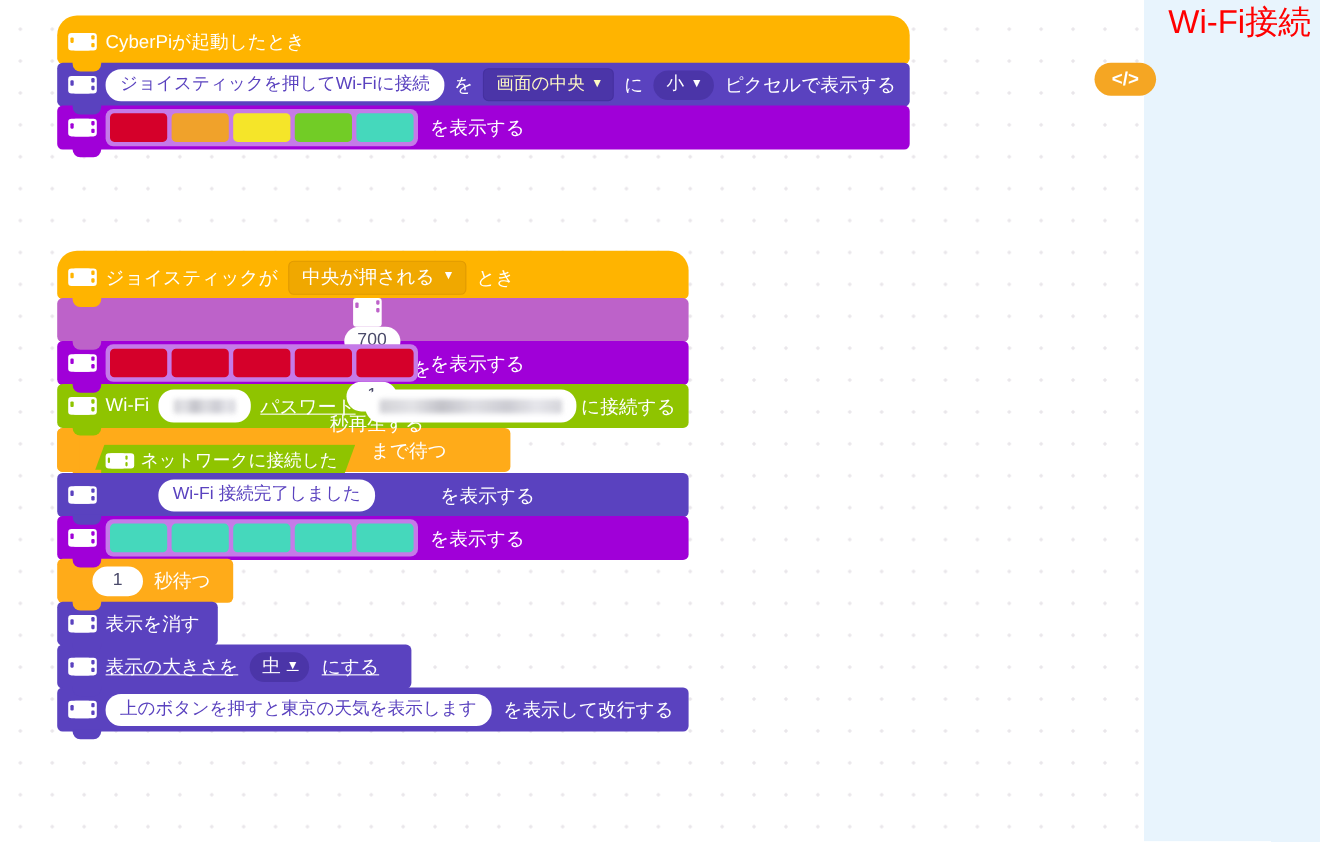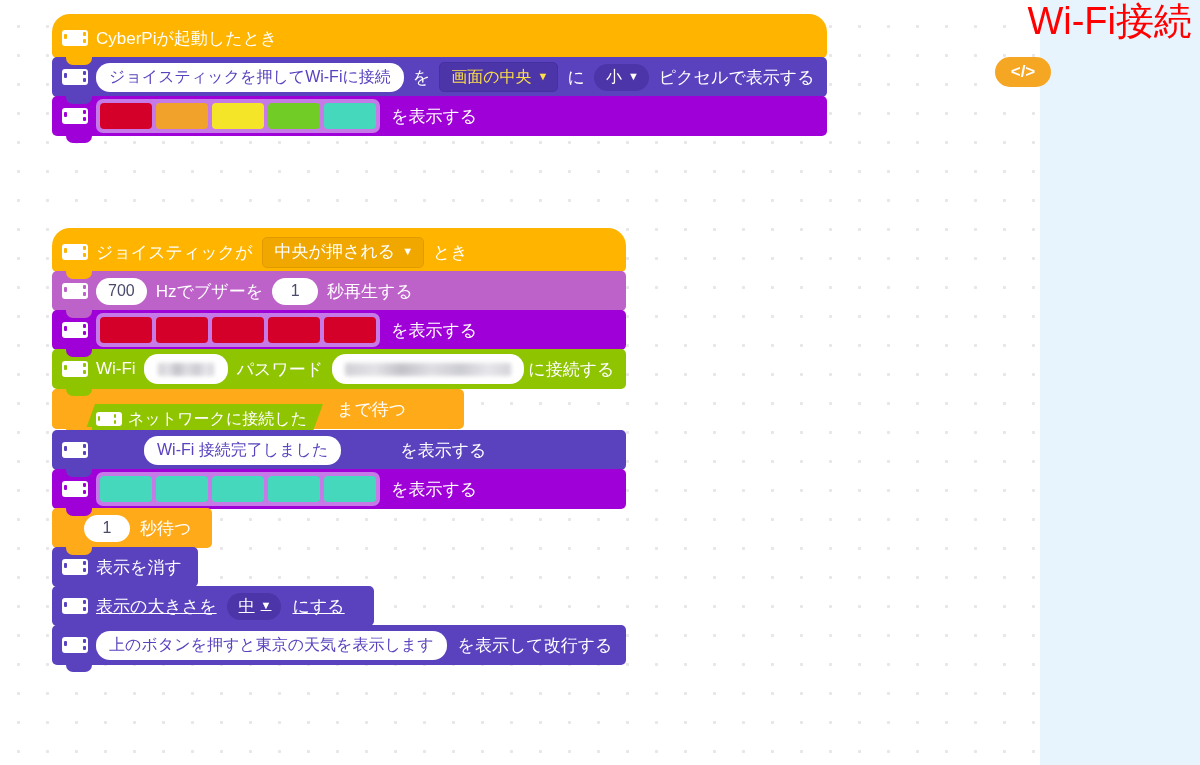--- a/index.html
+++ b/index.html
@@ -29,21 +29,21 @@
   }
 
   
   #vscroll-track{
     position:absolute;left:1018px;top:0px;width:22px;height:765px;background:transparent;
   }
 
   
   #overlay-title{
     position:absolute;right:8px;top:4px;
-    color:#ff0000;font-size:38px;line-height:34px;
+    color:#ff0000;font-size:30px;line-height:34px;
     letter-spacing:0px;white-space:nowrap;z-index:40;
     font-family:"Liberation Sans","DejaVu Sans",sans-serif;
   }
   #code-btn{
     position:absolute;left:995px;top:57px;width:56px;height:30px;
     background:#f5a623;border-radius:15px;z-index:30;
     display:flex;align-items:center;justify-content:center;
     color:#ffffff;font-size:17px;font-weight:bold;
   }
 
@@ -80,21 +80,21 @@
   .blk::before{
     content:"";position:absolute;left:14px;top:0px;
     width:26px;height:8px;border-radius:0 0 7px 7px;
     background:rgba(0,0,0,0.12);z-index:1;display:none;
   }
 
   
   .c-event{background:#ffb400;}
   .c-display{background:#5a42bf;}
   .c-led{background:#a000d8;}
-  .c-sound{background:#bd62c9;}
+  .c-sound{background:#bd62c9;flex-direction:column;}
   .c-wifi{background:#8fc400;}
   .c-control{background:#ffab19;}
 
   
   .f-text{
     background:#ffffff;color:#5a42bf;border-radius:14px;
     padding:3px 13px 4px;font-size:16px;line-height:20px;
     display:inline-flex;align-items:center;min-height:22px;
   }
   .f-num{
@@ -107,21 +107,21 @@
     background:#4b35a8;color:#ffffff;border-radius:14px;
     padding:3px 10px 4px 12px;font-size:16px;line-height:20px;
     display:inline-flex;align-items:center;gap:6px;
   }
   .f-drop-sq{
     background:#f0a800;color:#ffffff;border:1px solid #e09a00;
     border-radius:5px;padding:3px 10px 4px 12px;font-size:17px;line-height:22px;
     display:inline-flex;align-items:center;gap:7px;
   }
   .f-drop-sq2{
-    background:#4b35a8;color:#fde047;border:1px solid #4530a0;
+    background:#4b35a8;color:#fef9c3;border:1px solid #4530a0;
     border-radius:5px;padding:3px 9px 4px 11px;font-size:16px;line-height:21px;
     display:inline-flex;align-items:center;gap:6px;
   }
   .caret{font-size:11px;line-height:11px;}
 
   
   .f-blur{
     background:#ffffff;border-radius:14px;
     padding:4px 6px;display:inline-flex;align-items:center;
     min-height:22px;
@@ -284,21 +284,21 @@
         <span class="dev-icon">
           <span class="scr"></span>
           <span class="hole" style="left:2px;top:4px;width:3px;height:5px;background:#8fc400;"></span>
           <span class="hole" style="left:21px;top:2px;width:3px;height:4px;background:#8fc400;"></span>
           <span class="hole" style="left:21px;top:9px;width:3px;height:4px;background:#8fc400;"></span>
         </span>
         <span>Wi-Fi</span>
         <span class="f-blur" style="margin-left:8px;width:72px;">
           <span class="blurbar" style="width:56px;margin:0 auto;"></span>
         </span>
-        <span style="margin:0 9px;">パスワード</span>
+        <span style="margin:0 9px;text-decoration:underline;">パスワード</span>
         <span class="f-blur" style="width:180px;">
           <span class="blurbar" style="width:166px;margin:0 auto;"></span>
         </span>
         <span style="margin-left:4px;">に接続する</span>
       </div>
 
       <div class="cwrap" style="width:412px;">
         <div class="cleft"></div>
         <div class="crow">
           <span class="hexbool">

